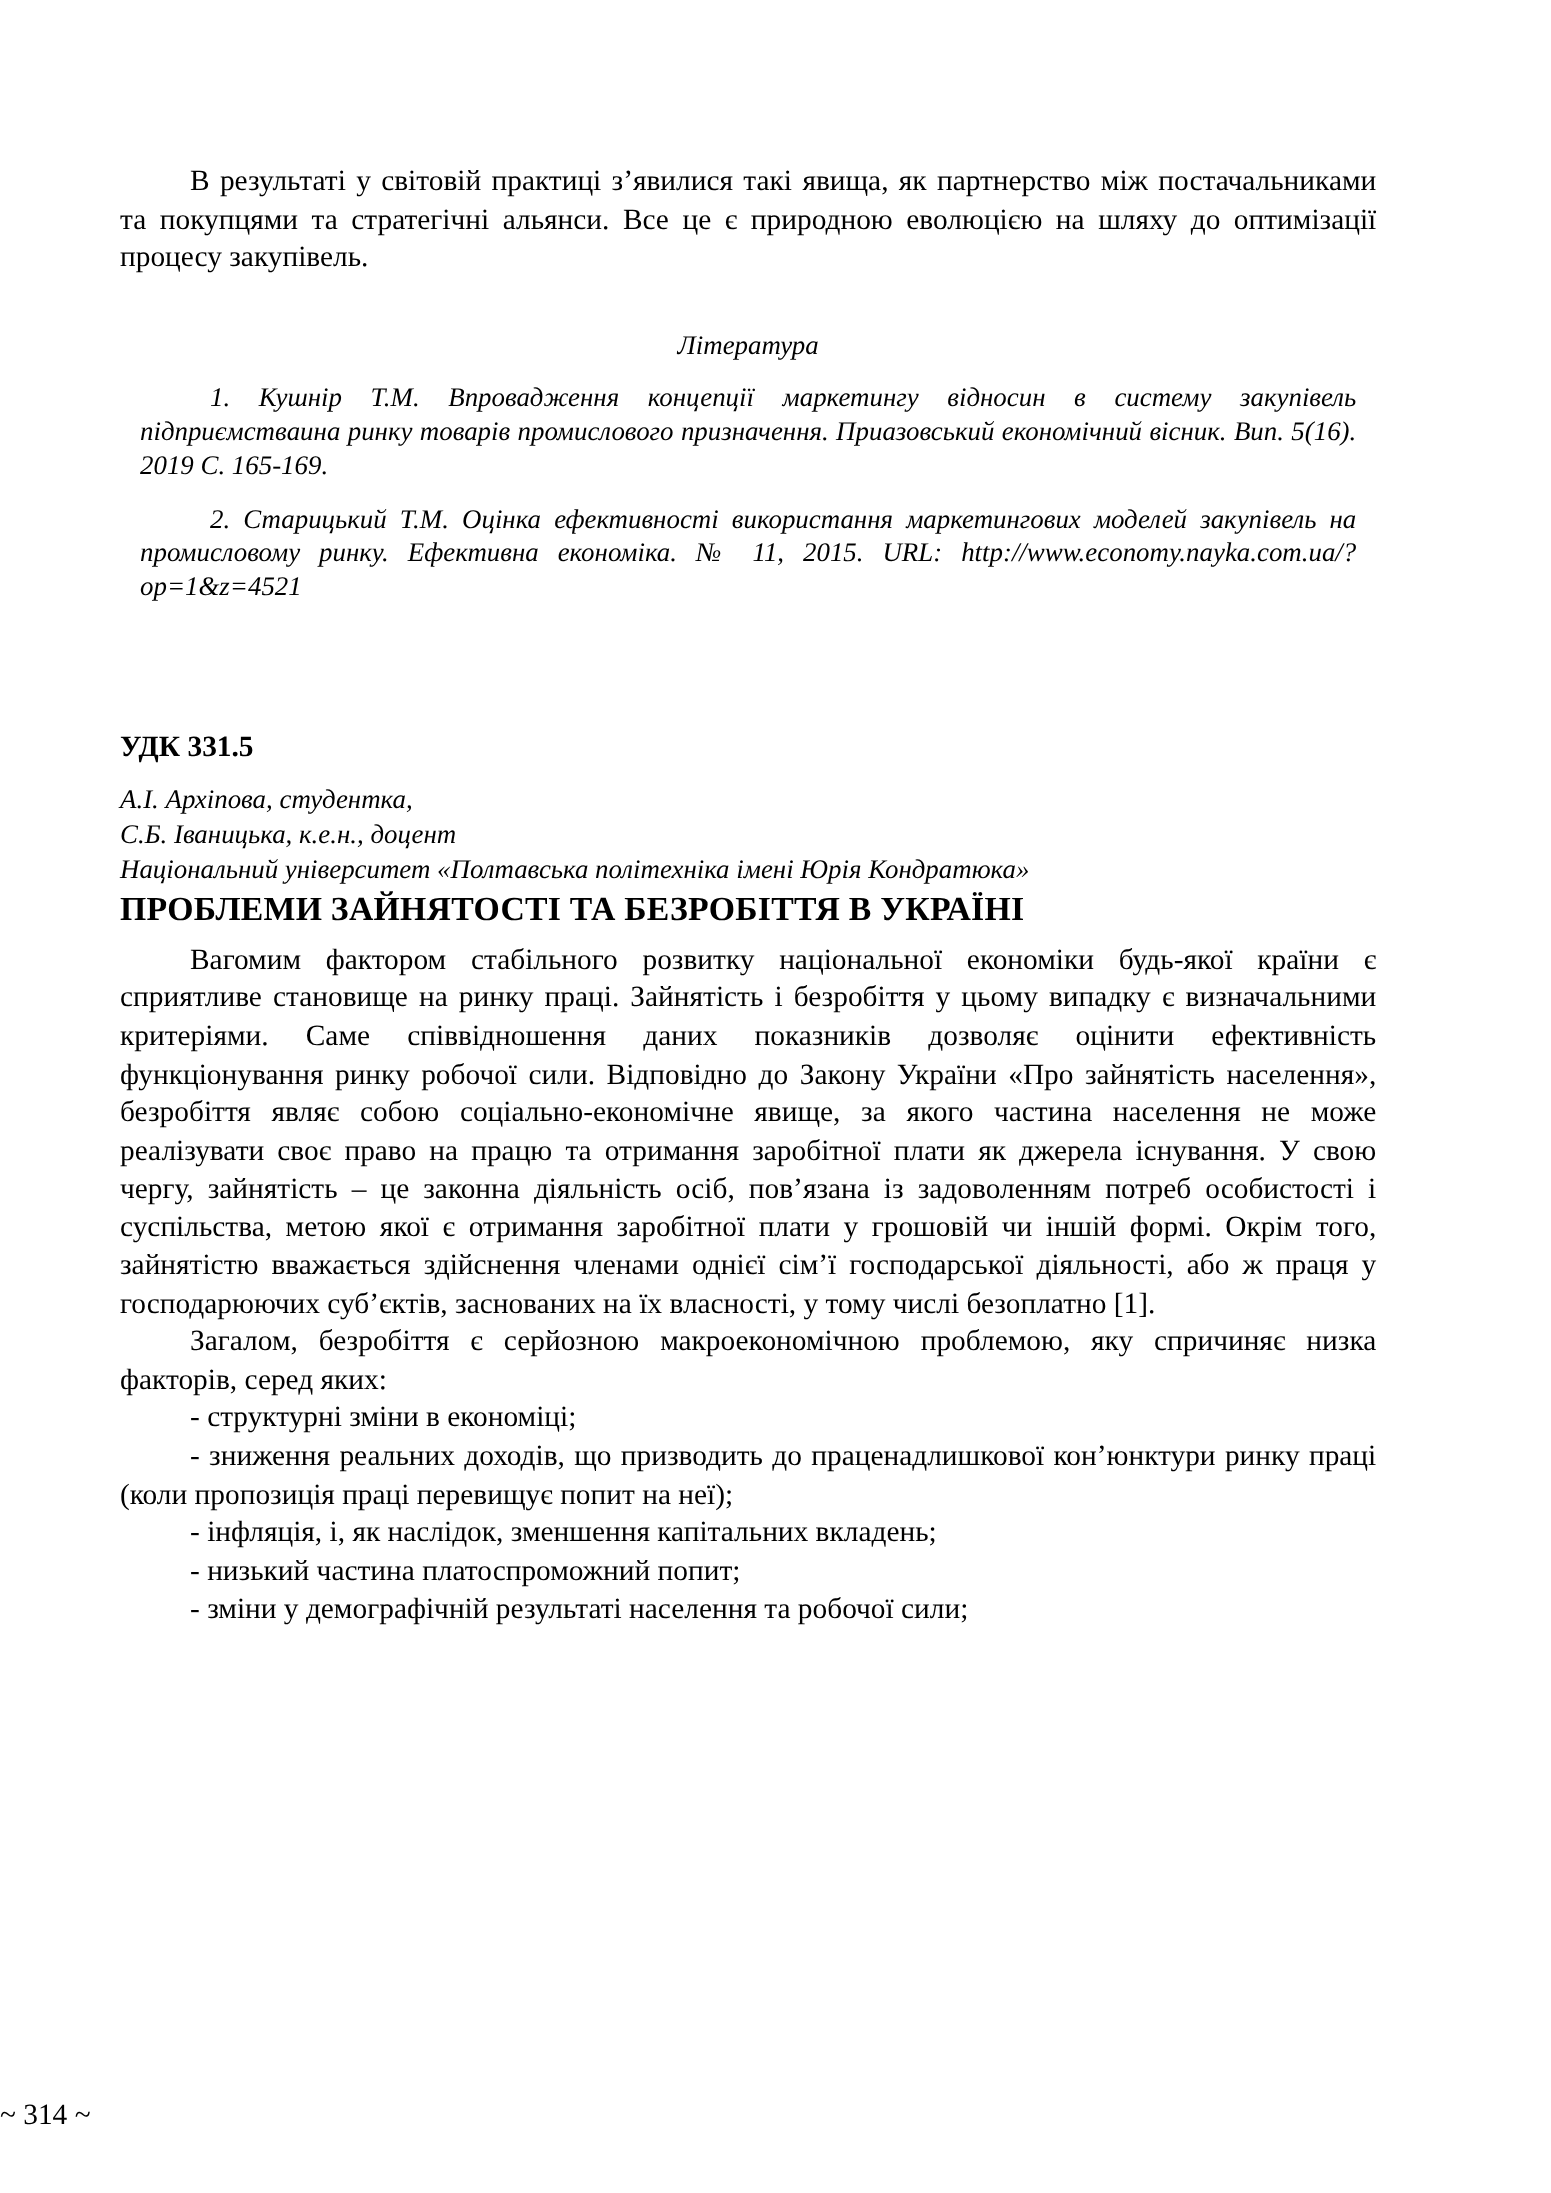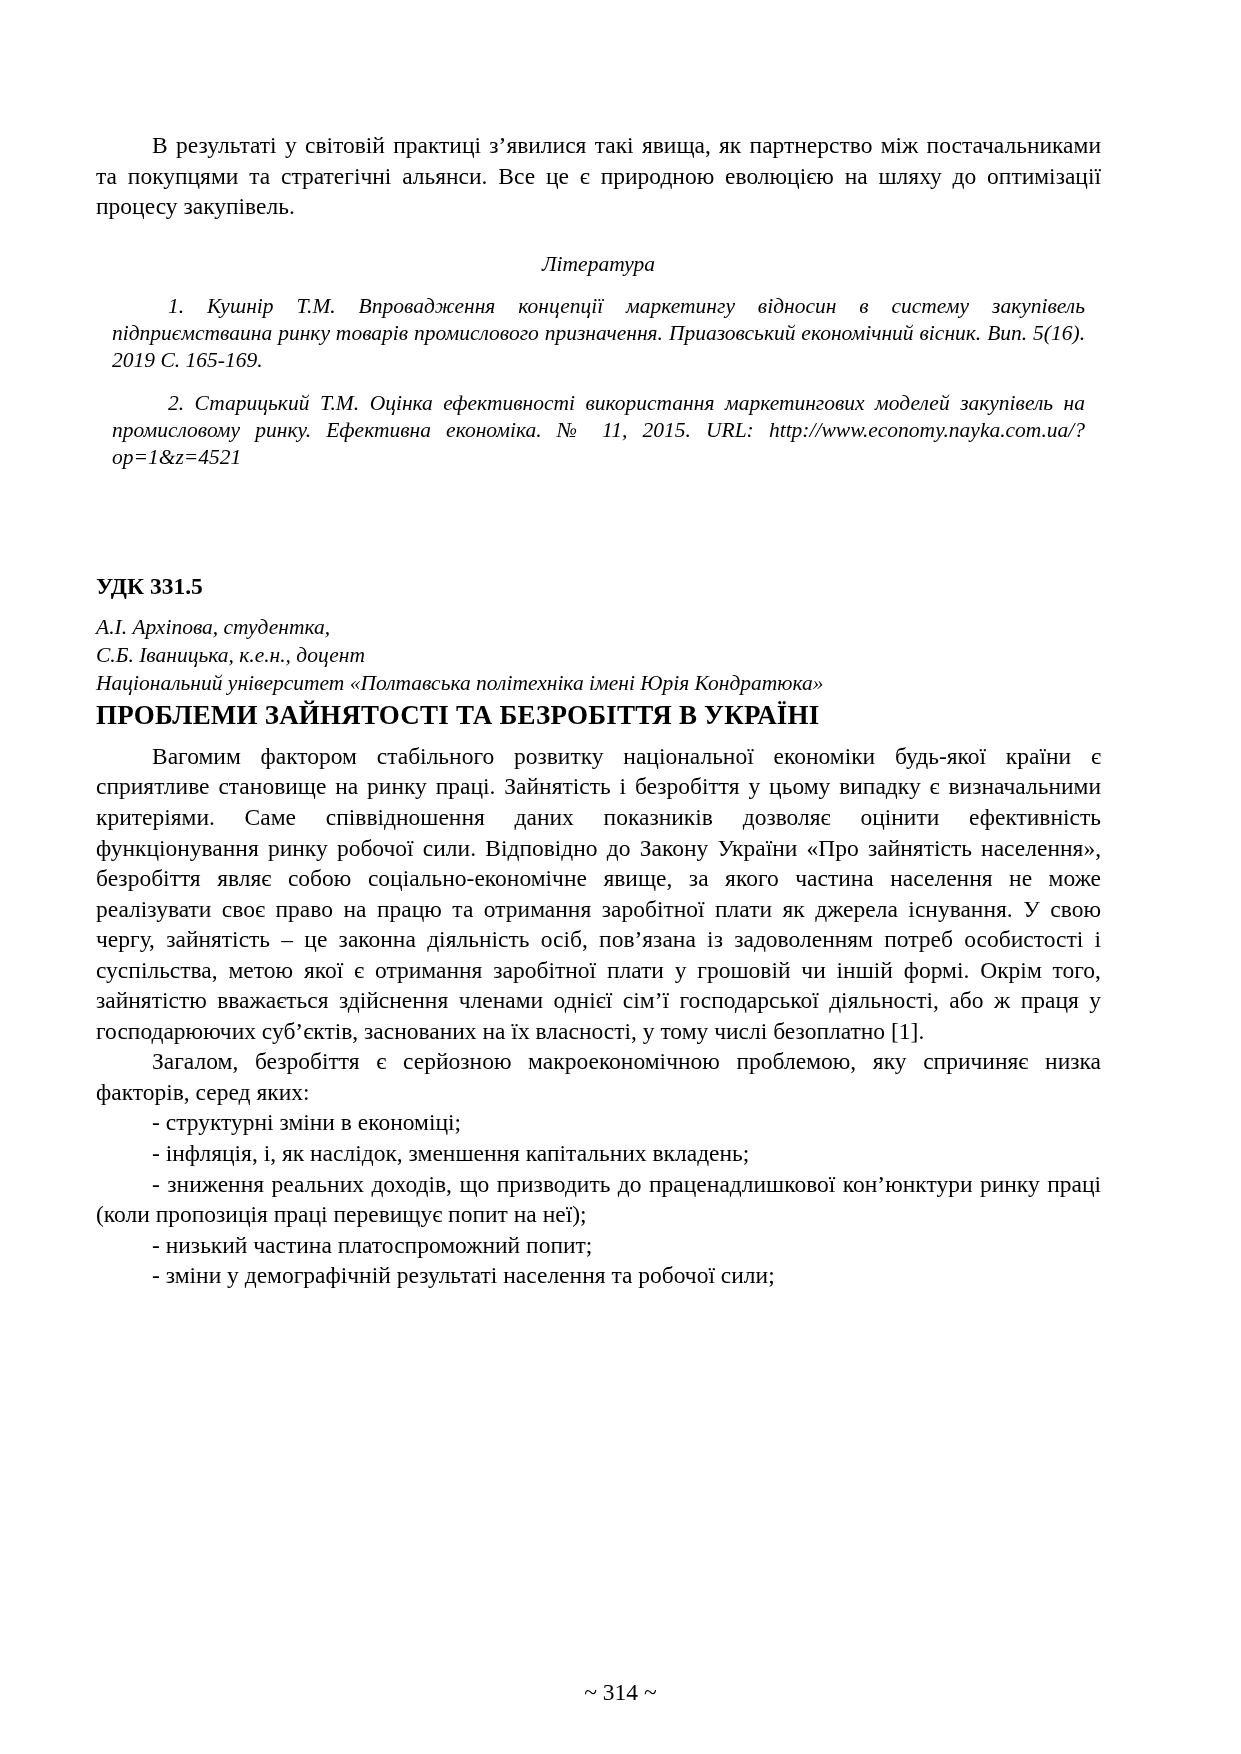--- a/index.html
+++ b/index.html
@@ -25,21 +25,21 @@
     text-indent: 56px;
     margin: 0;
   }
   .gap-small { height: 26px; }
   .gap-big { height: 86px; }
 
   .lit-title {
     text-align: center;
     font-style: italic;
     font-size: 21.5px;
-    margin: 4px;
+    margin: 16px;
   }
   .ref {
     font-style: italic;
     font-size: 21.5px;
     line-height: 1.26;
     text-align: justify;
     text-indent: 56px;
     margin: 16px;
   }
 
@@ -60,21 +60,20 @@
     font-weight: bold;
     font-size: 27px;
     margin: 2px 0 10px 0;
     letter-spacing: 0.2px;
   }
   .footer {
     position: absolute;
     left: 0;
     right: 0;
     bottom: 48px;
-    text-align: center;
     font-size: 23.5px;
     font-family: "Liberation Serif", "DejaVu Serif", serif;
   }
   .list-item {
     font-size: 23.5px;
     line-height: 1.30;
     text-align: justify;
     text-indent: 56px;
     margin: 0;
   }
@@ -102,19 +101,19 @@
   <p class="author-line">А.І. Архіпова, студентка,</p>
   <p class="author-line">С.Б. Іваницька, к.е.н., доцент</p>
   <p class="author-line">Національний університет «Полтавська політехніка імені Юрія Кондратюка»</p>
 
   <h1 class="article-title">ПРОБЛЕМИ ЗАЙНЯТОСТІ ТА БЕЗРОБІТТЯ В УКРАЇНІ</h1>
 
   <p class="para">Вагомим фактором стабільного розвитку національної економіки будь-якої країни є сприятливе становище на ринку праці. Зайнятість і безробіття у цьому випадку є визначальними критеріями. Саме співвідношення даних показників дозволяє оцінити ефективність функціонування ринку робочої сили. Відповідно до Закону України «Про зайнятість населення», безробіття являє собою соціально-економічне явище, за якого частина населення не може реалізувати своє право на працю та отримання заробітної плати як джерела існування. У свою чергу, зайнятість – це законна діяльність осіб, пов’язана із задоволенням потреб особистості і суспільства, метою якої є отримання заробітної плати у грошовій чи іншій формі. Окрім того, зайнятістю вважається здійснення членами однієї сім’ї господарської діяльності, або ж праця у господарюючих суб’єктів, заснованих на їх власності, у тому числі безоплатно [1].</p>
   <p class="para">Загалом, безробіття є серйозною макроекономічною проблемою, яку спричиняє низка факторів, серед яких:</p>
 
   <p class="list-item">- структурні зміни в економіці;</p>
+  <p class="list-item">- зниження реальних доходів, що призводить до праценадлишкової кон’юнктури ринку праці (коли пропозиція праці перевищує попит на неї);</p>
   <p class="list-item">- інфляція, і, як наслідок, зменшення капітальних вкладень;</p>
-  <p class="list-item">- зниження реальних доходів, що призводить до праценадлишкової кон’юнктури ринку праці (коли пропозиція праці перевищує попит на неї);</p>
   <p class="list-item">- низький частина платоспроможний попит;</p>
   <p class="list-item">- зміни у демографічній результаті населення та робочої сили;</p>
 
   <div class="footer">~ 314 ~</div>
 </div>
 
 </body></html>

